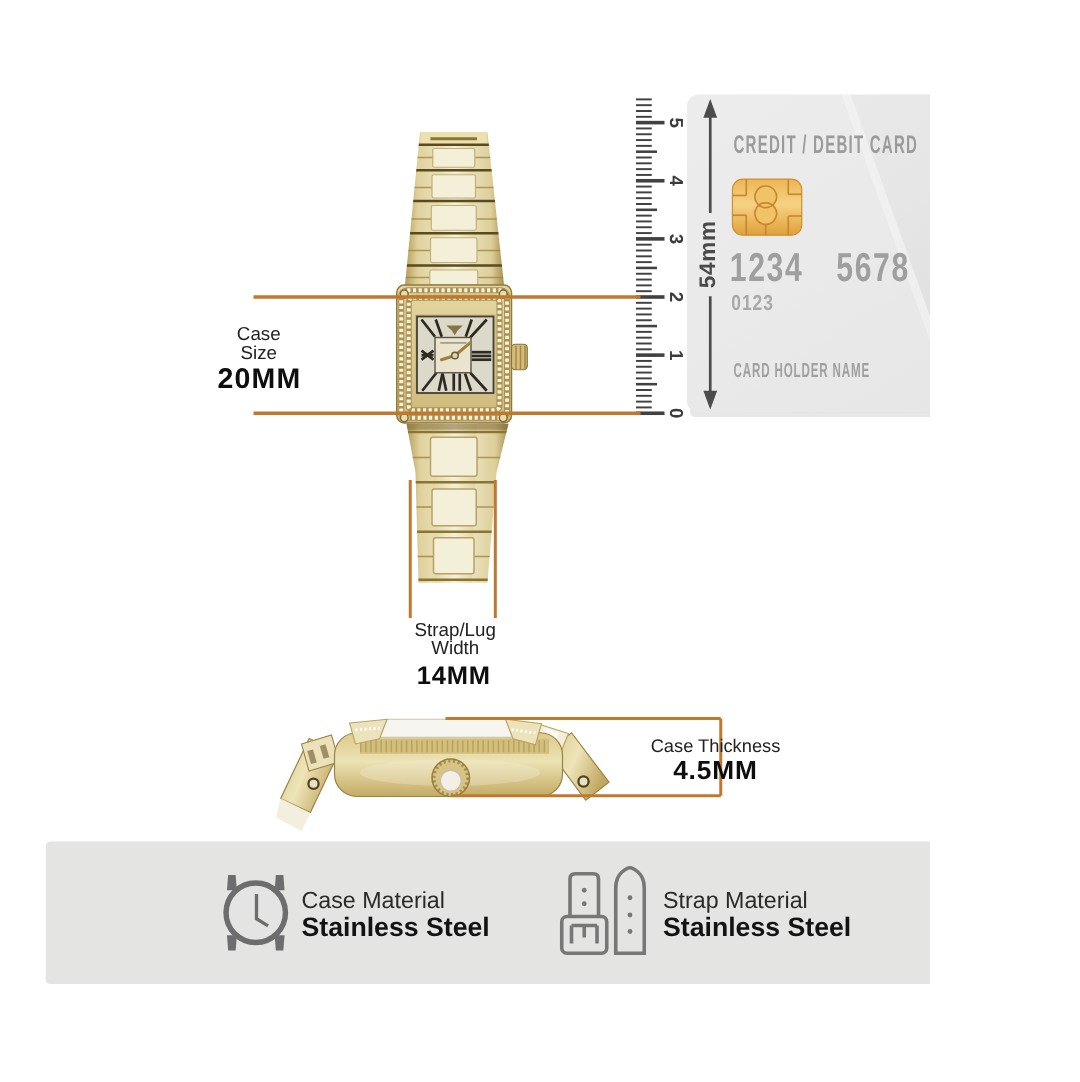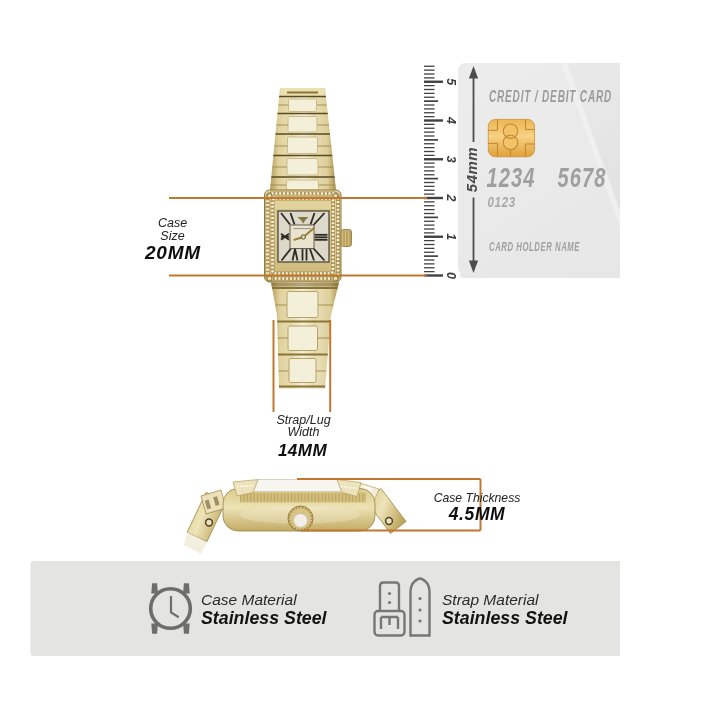--- a/index.html
+++ b/index.html
@@ -1,17 +1,17 @@
 <!DOCTYPE html>
 <html><head>
 <meta charset="utf-8">
 <style>
   html,body{margin:0;padding:0;background:#ffffff;}
   .page{position:relative;width:620px;height:721px;background:#ffffff;overflow:hidden;
-        font-family:"Liberation Sans",sans-serif;font-style:italic;}
+        font-family:"Liberation Sans",sans-serif;}
   svg{position:absolute;left:0;top:0;}
   text{font-family:"Liberation Sans",sans-serif;}
 </style>
 </head>
 <body>
 <div class="page">
 <svg width="720" height="721" viewBox="0 0 720 721">
 <defs>
   <linearGradient id="brH" x1="0" y1="0" x2="1" y2="0">
     <stop offset="0" stop-color="#b59c5c"></stop>

